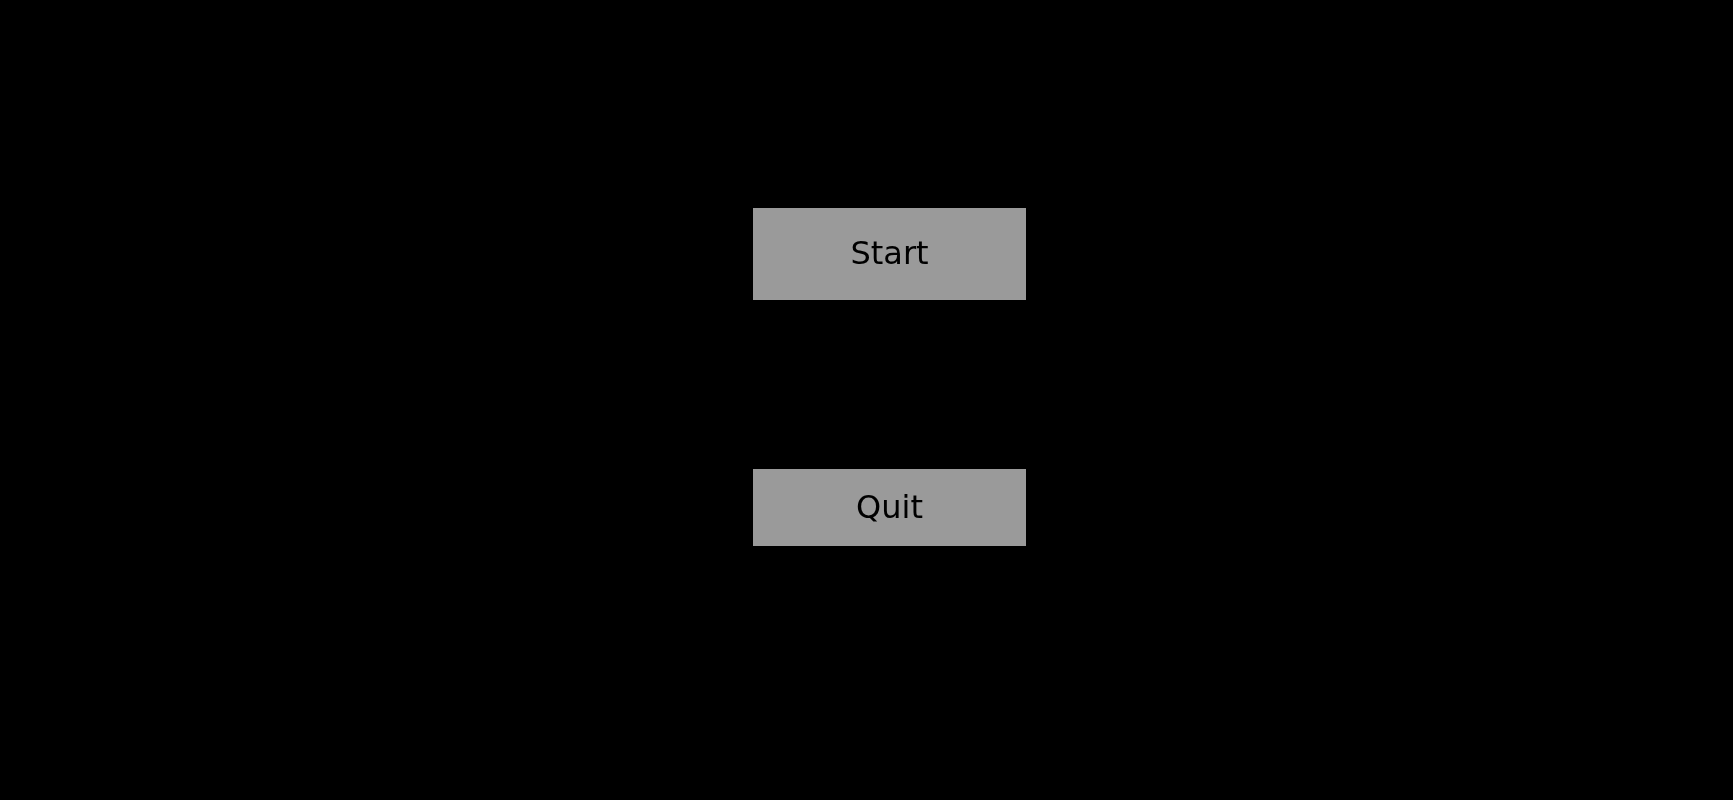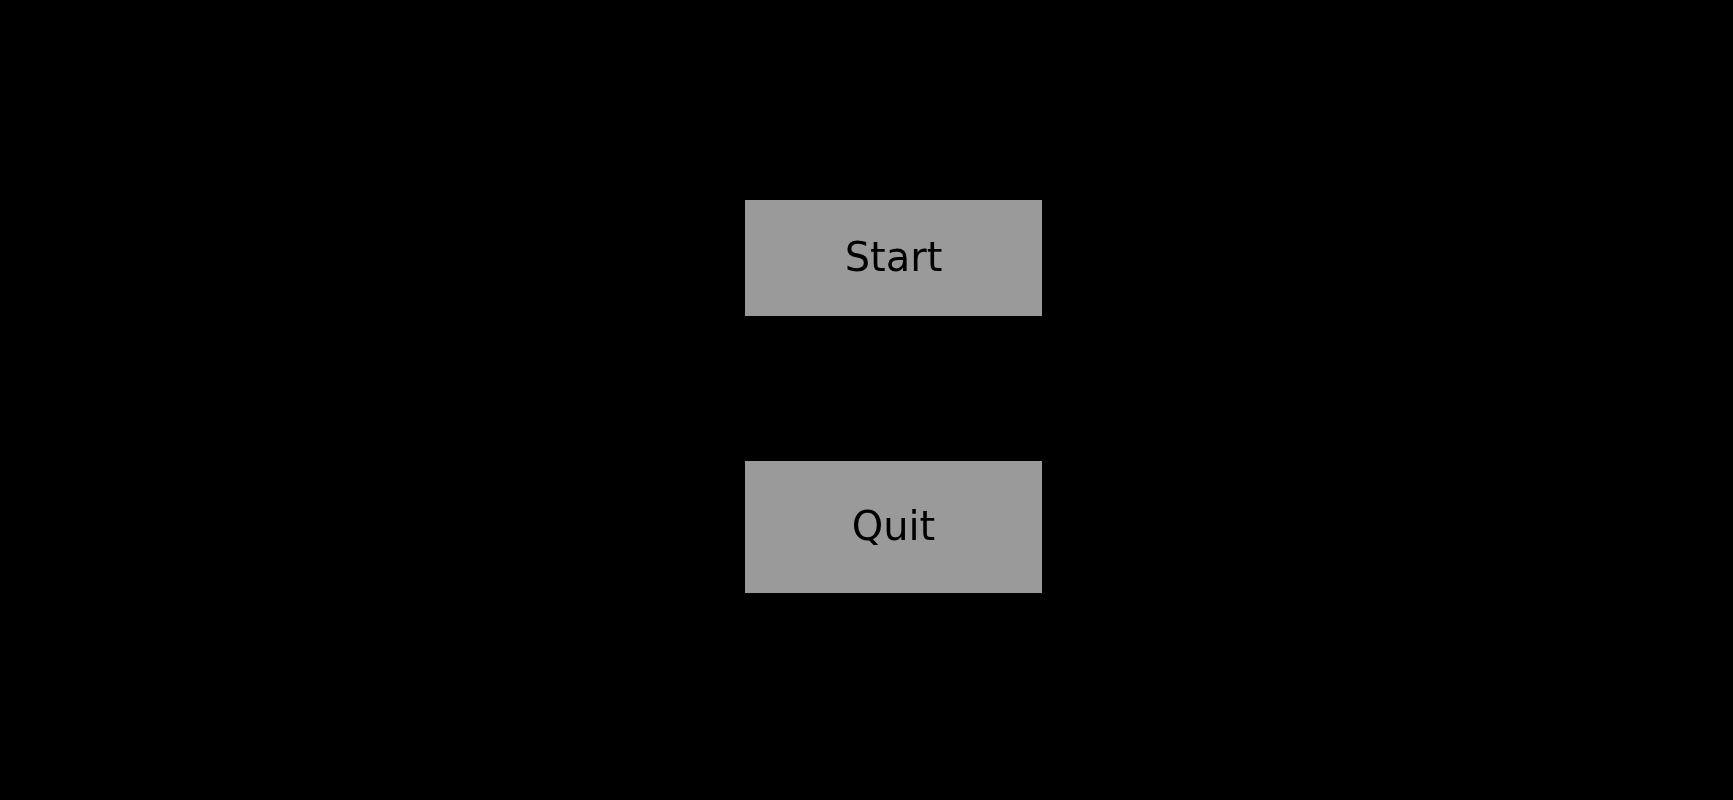--- a/index.html
+++ b/index.html
@@ -17,24 +17,24 @@
     font-family: "DejaVu Sans", "Liberation Sans", sans-serif;
   }
   .menu-button {
     position: absolute;
     display: flex;
     align-items: center;
     justify-content: center;
     background: #9a9a9a;
     color: #000000;
     border: 0;
-    padding: 12px;
-    margin: 4px;
+    padding: 0;
+    margin: 12px;
     font-family: "DejaVu Sans", "Liberation Sans", sans-serif;
-    font-size: 40px;
+    font-size: 32px;
     font-weight: 400;
     line-height: 1;
     letter-spacing: 0px;
     cursor: pointer;
     -webkit-font-smoothing: antialiased;
   }
   .menu-button .btn-label {
     display: block;
     transform: translateY(-1px);
     white-space: nowrap;
@@ -42,21 +42,21 @@
   #start-button {
     left: 741px;
     top: 196px;
     width: 273px;
     height: 92px;
   }
   #quit-button {
     left: 741px;
     top: 457px;
     width: 273px;
-    height: 108px;
+    height: 77px;
   }
 </style>
 </head>
 <body>
 
 <div id="screen">
 
   <div class="menu-button" id="start-button">
     <span class="btn-label">Start</span>
   </div>

